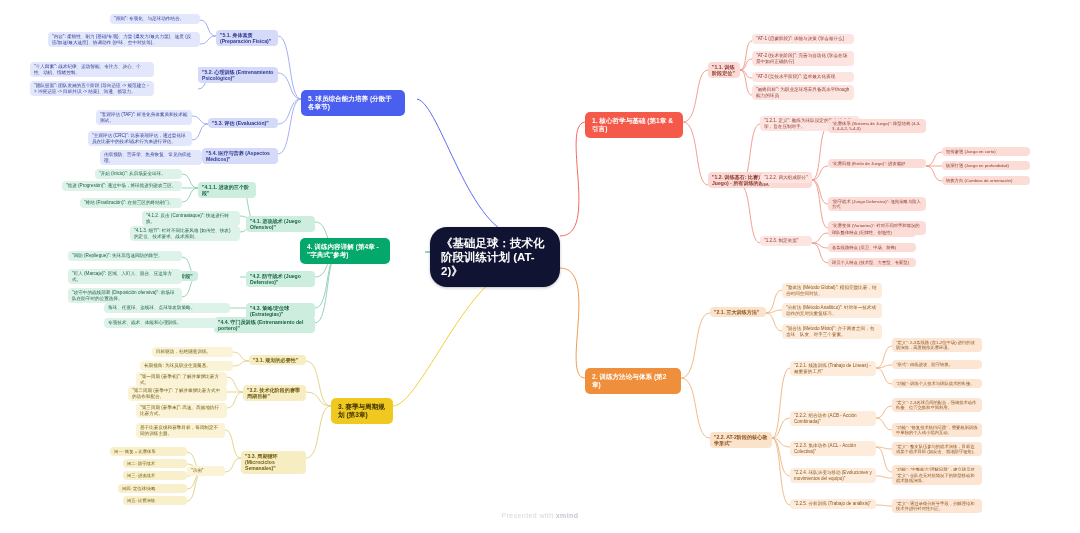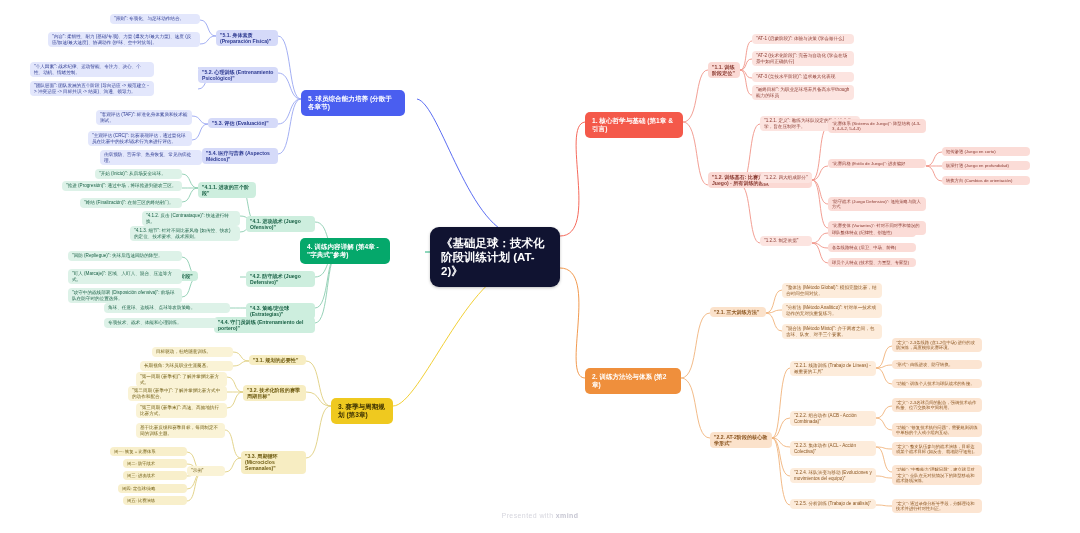--- a/index.html
+++ b/index.html
@@ -5,21 +5,21 @@
   html,body{margin:0;padding:0;background:#ffffff;}
   body{width:1080px;height:533px;overflow:hidden;position:relative;
        font-family:"Liberation Sans","DejaVu Sans",sans-serif;}
   #canvas{position:absolute;left:0;top:0;width:1080px;height:533px;}
   svg.links{position:absolute;left:0;top:0;width:1080px;height:533px;pointer-events:none;}
 
   .node{position:absolute;box-sizing:border-box;border-radius:4px;
         padding:2px 4px;line-height:1.22;white-space:normal;
         word-break:break-word;}
   .root{background:#101331;color:#ffffff;font-size:11.5px;font-weight:bold;
-        border-radius:9px;padding:9px 11px;text-align:left;
+        border-radius:17px;padding:9px 11px;text-align:left;
         box-shadow:0 1px 3px rgba(0,0,0,.25);}
   .main{color:#ffffff;font-size:6.6px;font-weight:bold;border-radius:5px;
         padding:5px 7px;}
   .lvl2{font-size:5.1px;font-weight:bold;}
   .lvl3{font-size:4.6px;}
   .lvl4{font-size:4.3px;}
 
   
   .c-red-main{background:#f4594a;}
   .c-red-2{background:#fbd9d4;color:#8a3b32;}

